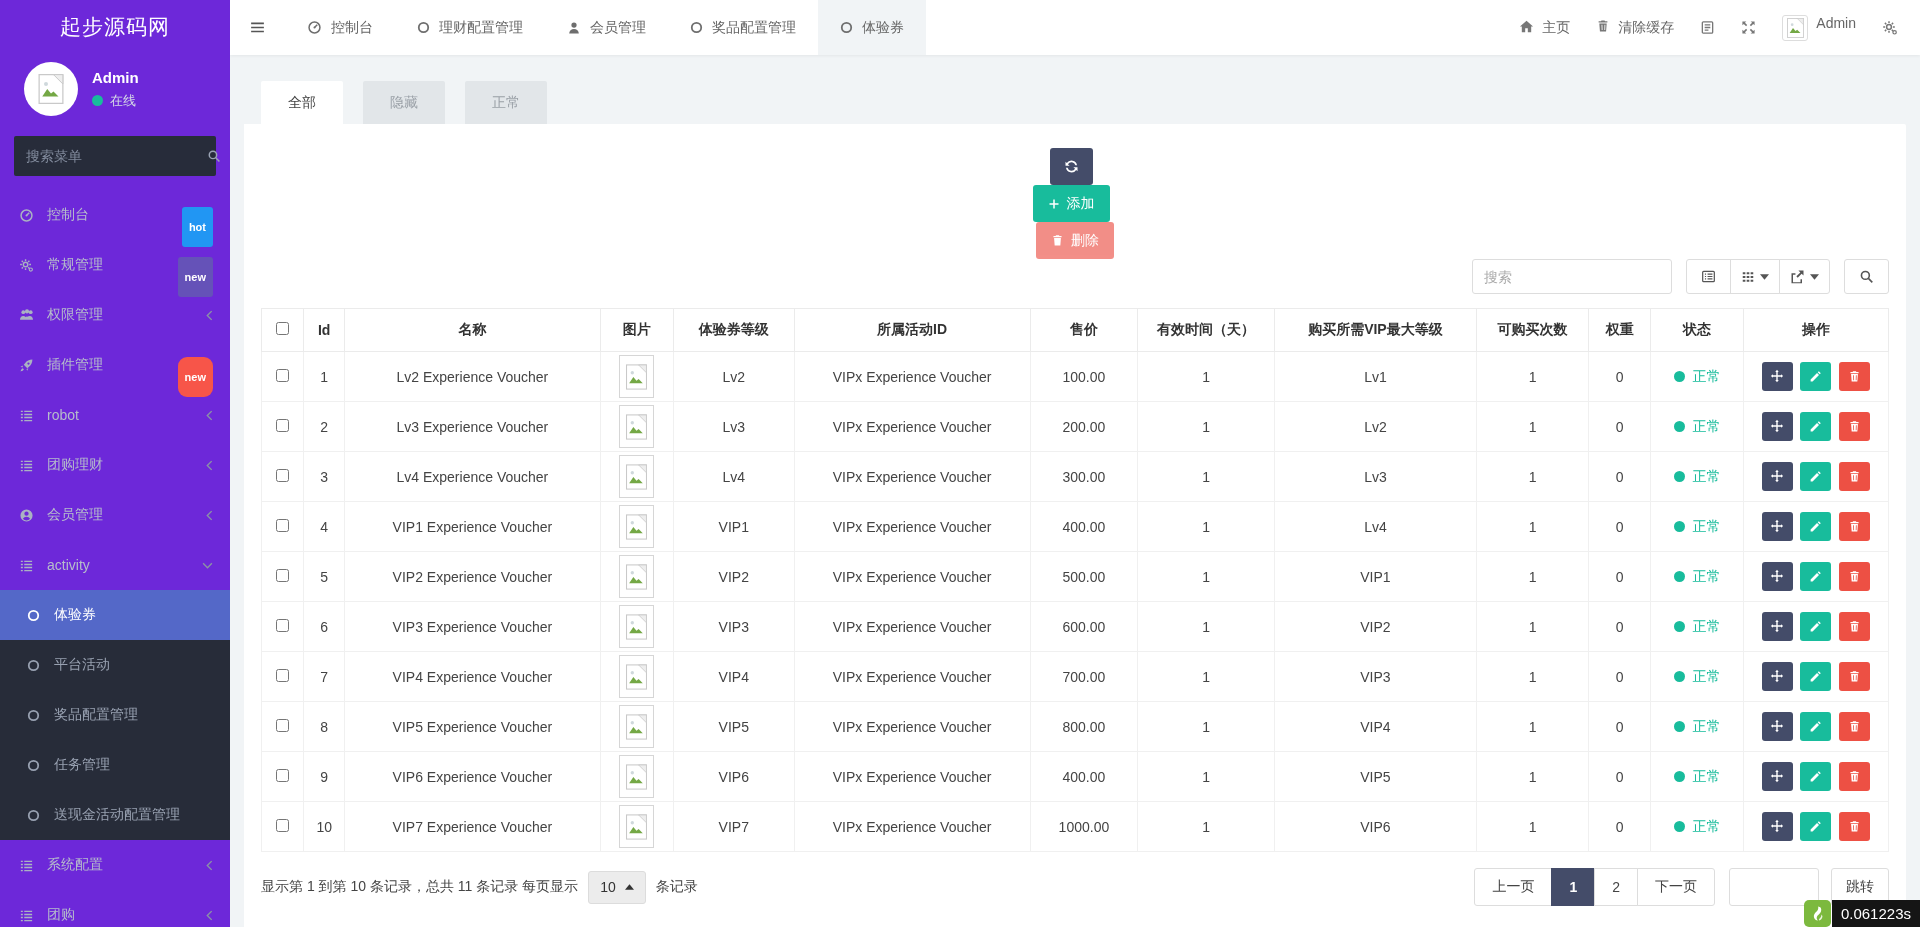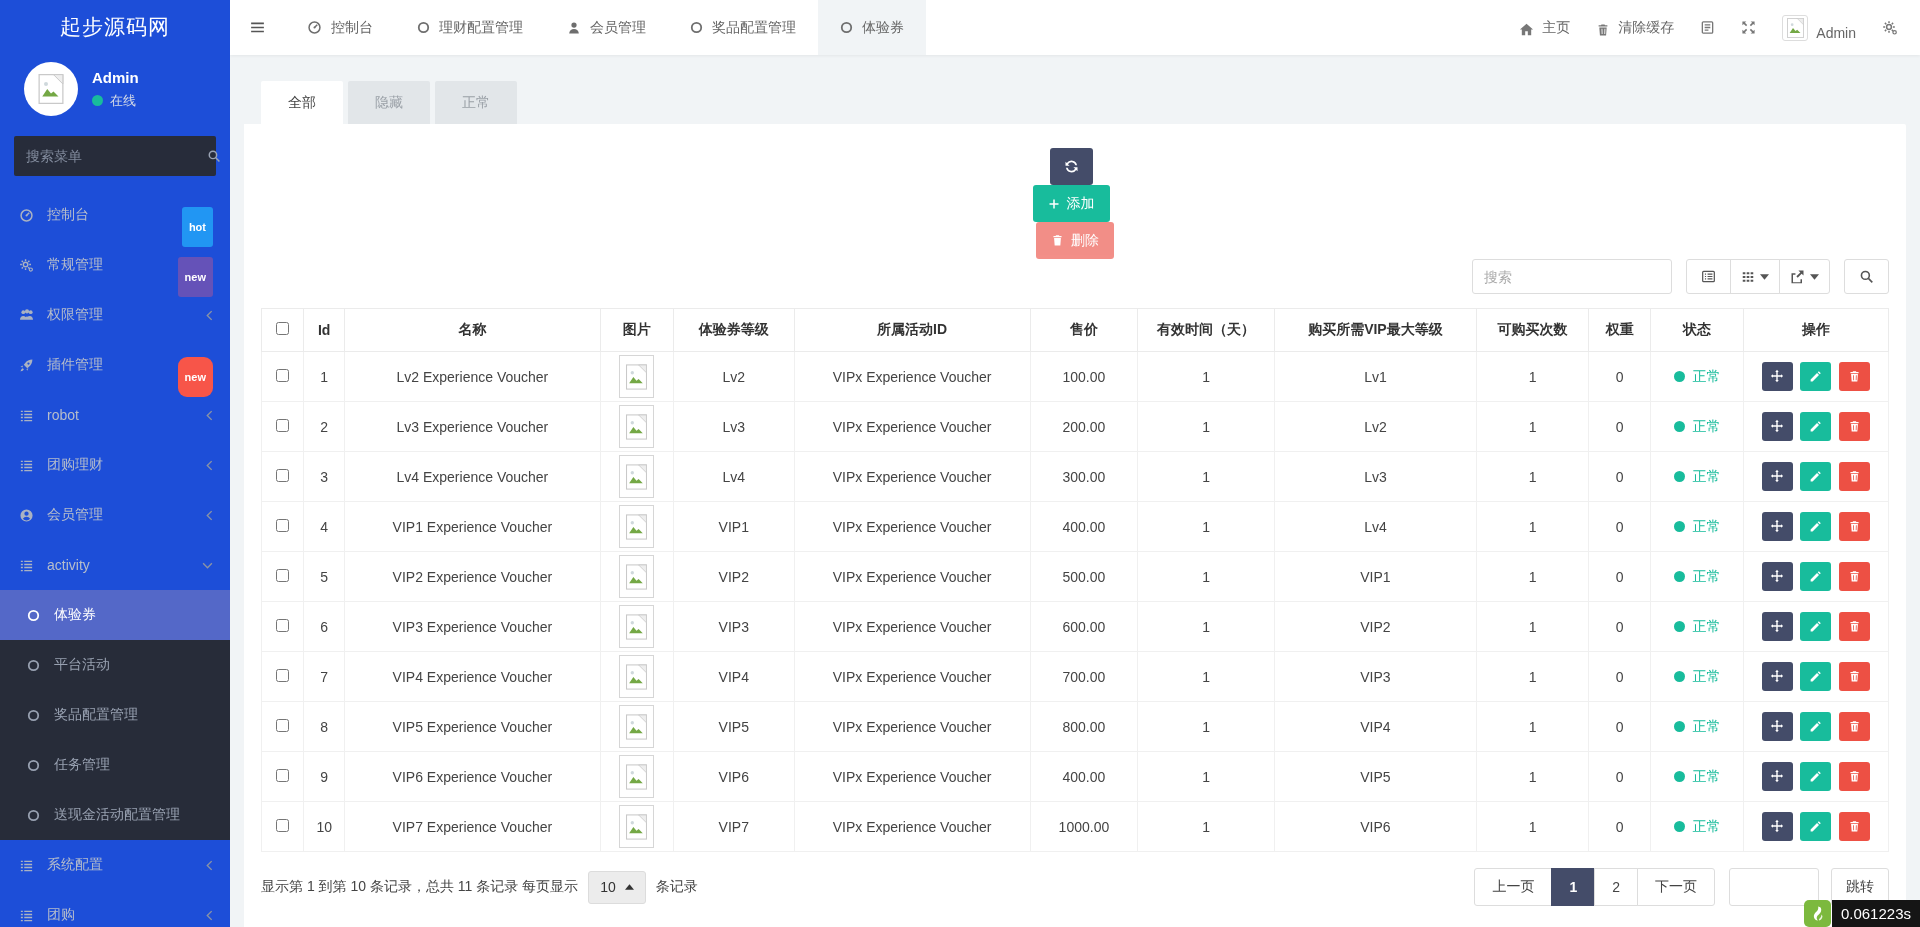--- a/index.html
+++ b/index.html
@@ -1,21 +1,21 @@
 <!DOCTYPE html>
 <html><head>
 <meta charset="utf-8">
 <style>
   * { margin:0; padding:0; box-sizing:border-box; }
   html,body { width:1920px; height:927px; overflow:hidden; }
   body { font-family:"Liberation Sans","DejaVu Sans",sans-serif; background:#f1f4f6; position:relative; font-size:14px; color:#444; }
   svg { display:block; }
 
   
-  .sidebar { position:absolute; left:0; top:0; width:230px; height:927px; background:#1d4ed8; overflow:hidden; z-index:5; }
+  .sidebar { position:absolute; left:0; top:0; width:230px; height:927px; background:#6d28d9; overflow:hidden; z-index:5; }
   .brand { height:54px; line-height:54px; text-align:center; color:#fff; font-size:21px; letter-spacing:1px; }
   .profile { display:flex; align-items:center; gap:14px; padding:8px 24px 10px; }
   .avatar-ring { width:54px; height:54px; border-radius:50%; background:#fff; border:2px solid rgba(255,255,255,.25); display:flex; align-items:center; justify-content:center; overflow:hidden; }
   .profile-meta { display:flex; flex-direction:column; gap:6px; }
   .profile-name { color:#fff; font-weight:bold; font-size:15px; }
   .profile-status { color:#d7dce6; font-size:13px; display:flex; align-items:center; gap:7px; }
   .dot { width:11px; height:11px; border-radius:50%; background:#18bc9c; display:inline-block; }
   .menu-search { margin:10px 14px 14px; background:#272c3a; border-radius:2px; display:flex; align-items:center; height:40px; padding:0 12px; }
   .menu-search input { flex:1; background:transparent; border:none; outline:none; color:#aeb6c5; font-size:14px; font-family:inherit; }
   .menu-search input::placeholder { color:#828b9d; }
@@ -34,27 +34,27 @@
   .submenu .menu-item.active .mi-icon { color:#fff; }
 
   
   .topbar { position:absolute; left:230px; top:0; right:0; height:55px; background:#fff; display:flex; align-items:center; box-shadow:0 1px 3px rgba(0,0,0,.06); z-index:4; }
   .hamburger { padding:0 19px; color:#555; cursor:pointer; height:55px; display:flex; align-items:center; }
   .nav-tabs { display:flex; height:55px; }
   .nav-tab { display:flex; align-items:center; gap:9px; padding:0 22px; color:#666; cursor:pointer; }
   .nav-tab .icon { color:#6e6e6e; }
   .nav-tab.active { background:#f1f4f6; }
   .topbar-right { margin-left:auto; display:flex; align-items:center; gap:26px; padding-right:22px; color:#666; }
-  .tb-item { display:flex; align-items:flex-end; gap:8px; cursor:pointer; color:#666; }
+  .tb-item { display:flex; align-items:flex-start; gap:8px; cursor:pointer; color:#666; }
   .tb-item .icon { color:#777; }
   .tb-avatar { width:26px; height:26px; border:1px solid #ddd; border-radius:3px; display:flex; align-items:center; justify-content:center; background:#fff; overflow:hidden; }
 
   
   .content { position:absolute; left:230px; top:55px; right:0; bottom:0; padding:26px 14px; }
-  .filter-tabs { display:flex; gap:5px; margin-left:17px; }
+  .filter-tabs { display:flex; gap:20px; margin-left:17px; }
   .ftab { height:43px; display:flex; align-items:center; padding:0 27px; background:#e2e6e9; color:#9aa0a7; border-radius:2px 2px 0 0; cursor:pointer; }
   .ftab.active { background:#fff; color:#444; }
   .panel { background:#fff; padding:24px 17px 26px; border-radius:0 2px 2px 2px; }
 
   .toolbar { display:flex; align-items:center; margin-bottom:14px;flex-direction:column; }
   .btn { height:37px; border:none; border-radius:3px; color:#fff; font-size:14px; font-family:inherit; display:inline-flex; align-items:center; gap:7px; padding:0 15px; cursor:pointer; }
   .btn .icon { color:#fff; }
   .btn-refresh { background:#444c69; width:43px; justify-content:center; margin-right:8px; }
   .btn-add { background:#18bc9c; margin-right:8px; }
   .btn-del { background:#ef6f66; opacity:.78; }

